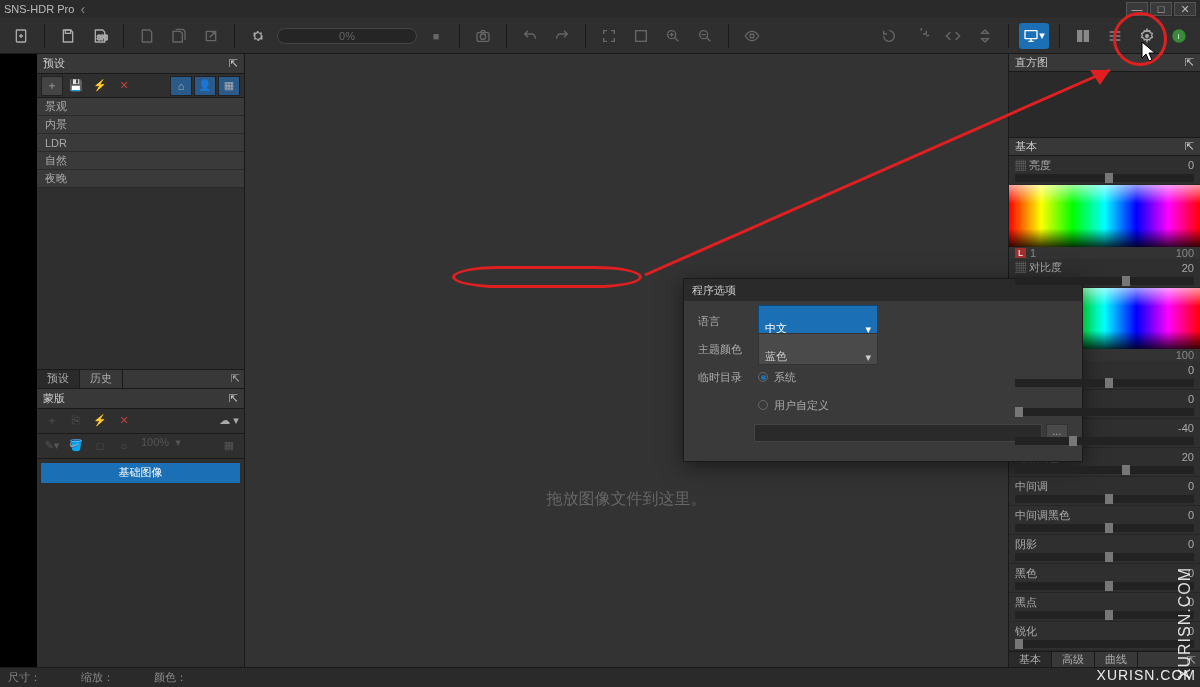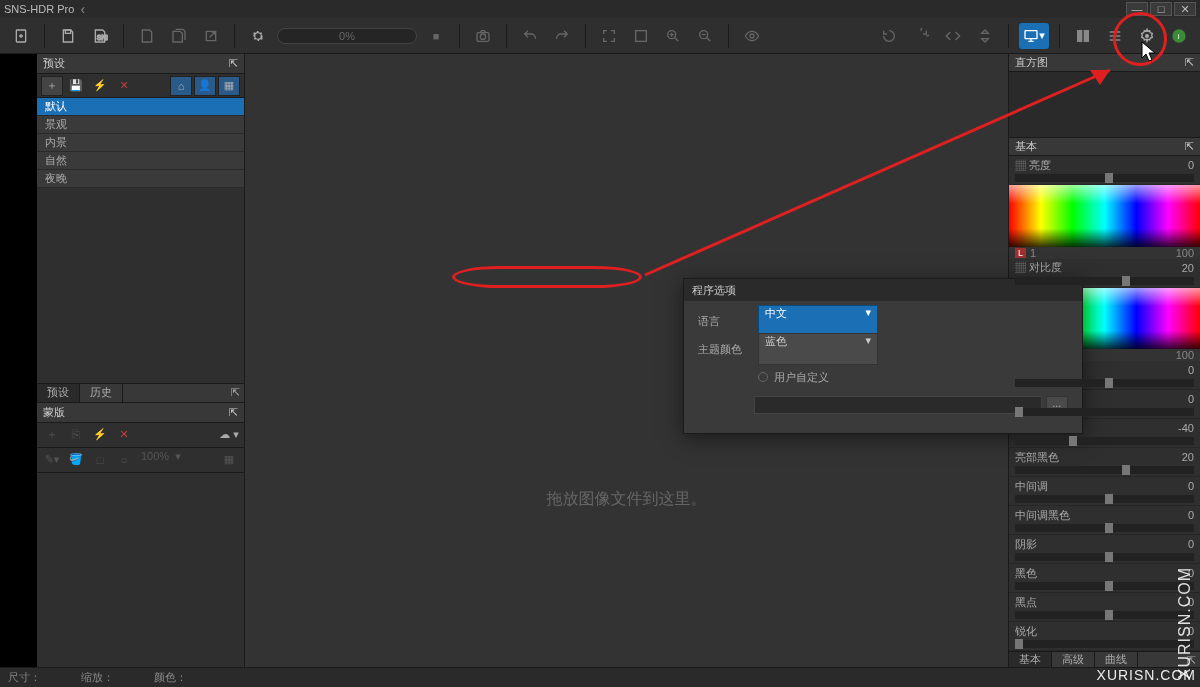--- a/index.html
+++ b/index.html
@@ -27,21 +27,21 @@
 .tab.active { background:#2a2a2a; }
 .mask-tools { padding:2px 4px; display:flex; flex-wrap:wrap; gap:2px; border-bottom:1px solid #1a1a1a; }
 .mask-layer { height:20px; background:#1a6fb5; color:#fff; margin:4px; display:flex; align-items:center; justify-content:center; cursor:pointer; }
 .center { flex:1; background:#333; position:relative; }
 .drop-hint { position:absolute; top:435px; left:50%; transform:translateX(-50%); color:#666; font-size:16px; }
 .dialog { position:absolute; top:224px; left:438px; width:400px; background:#3a3a3a; border:1px solid #1a1a1a; box-shadow:0 4px 20px rgba(0,0,0,0.5); }
 .dialog-title { height:22px; background:#2a2a2a; padding:0 8px; display:flex; align-items:center; color:#ccc; }
 .dialog-body { padding:10px 14px; }
 .dlg-row { display:flex; align-items:center; margin-bottom:8px; height:20px; }
 .dlg-label { width:60px; color:#aaa; }
-.dlg-select { width:120px; height:32px; background:#1a6fb5; border:1px solid #0a4a7a; color:#fff; padding:0 6px; display:flex; align-items:flex-start; justify-content:space-between; cursor:pointer; }
+.dlg-select { width:120px; height:32px; background:#1a6fb5; border:1px solid #0a4a7a; color:#fff; padding:0 6px; display:flex; align-items:flex-end; justify-content:space-between; cursor:pointer; }
 .dlg-select.gray { background:#4a4a4a; border:1px solid #333; color:#ccc; }
 .radio { width:10px; height:10px; border:1px solid #666; border-radius:50%; margin-right:6px; display:inline-flex; align-items:center; justify-content:center; }
 .radio.on::after { content:""; width:5px; height:5px; background:#1a6fb5; border-radius:50%; }
 .dlg-path { width:310px; height:18px; background:#2a2a2a; border:1px solid #444; margin-left:0px; }
 .dlg-browse { width:24px; height:18px; background:#4a4a4a; border:1px solid #333; margin-left:4px; cursor:pointer; text-align:center; }
 .dlg-footer { display:flex; justify-content:flex-end; padding:8px 14px 12px; }
 .dlg-btn { width:70px; height:22px; background:#4a4a4a; border:1px solid #333; color:#ccc; cursor:pointer; display:flex; align-items:center; justify-content:center; }
 .right { width:192px; background:#2f2f2f; border-left:1px solid #1a1a1a; display:flex; flex-direction:column; }
 .histo { height:76px; background:#2a2a2a; margin:0; border-bottom:1px solid #1a1a1a; }
 .slider-row { padding:2px 6px; border-bottom:1px solid #262626; }
@@ -235,28 +235,28 @@
       <div class="minibtn" style="background:#444">＋</div>
       <div class="minibtn" style="background:transparent;border:none;color:#555">💾</div>
       <div class="minibtn" style="background:transparent;border:none;color:#d4a030">⚡</div>
       <div class="minibtn" style="background:transparent;border:none;color:#c04040">✕</div>
       <div style="flex:1"></div>
       <div class="minibtn blue">⌂</div>
       <div class="minibtn blue">👤</div>
       <div class="minibtn blue">▦</div>
     </div>
     <div class="preset-list">
-      <div class="preset-item active">
-          <span>默认</span>
-        </div>
       <div class="preset-item">
           <span>景观</span>
         </div>
       <div class="preset-item">
           <span>内景</span>
+        </div>
+      <div class="preset-item">
+          <span>LDR</span>
         </div>
       <div class="preset-item">
           <span>自然</span>
         </div>
       <div class="preset-item">
           <span>夜晚</span>
         </div>
     </div>
     <div class="sidebar-spacer"></div>
     <div class="tabs">
@@ -283,20 +283,23 @@
     <div class="mask-tools">
       <div class="minibtn" style="background:transparent;border:none;color:#555">✎▾</div>
       <div class="minibtn" style="background:transparent;border:none;color:#555">🪣</div>
       <div class="minibtn" style="background:transparent;border:none;color:#555">□</div>
       <div class="minibtn" style="background:transparent;border:none;color:#555">○</div>
       <span style="color:#555;padding:0 4px">100%</span>
       <span style="color:#555">▾</span>
       <div style="flex:1"></div>
       <div class="minibtn" style="background:transparent;border:none;color:#555">▦</div>
     </div>
+    <div class="mask-layer">
+        <span>基础图像</span>
+      </div>
     <div class="sidebar-spacer"></div>
   </div>
 
   <div class="center">
     <div class="drop-hint">拖放图像文件到这里。</div>
 
     <div class="dialog">
       <div class="dialog-title">程序选项</div>
       <div class="dialog-body">
         <div class="dlg-row">
@@ -307,20 +310,25 @@
             </div>
         </div>
         <div class="dlg-row">
           <div class="dlg-label">主题颜色</div>
           <div class="dlg-select gray">
               <span>蓝色</span>
               <span>▾</span>
             </div>
         </div>
         <div class="dlg-row">
+          <div class="dlg-label">临时目录</div>
+          <span class="radio on"></span>
+          <span>系统</span>
+        </div>
+        <div class="dlg-row">
           <div class="dlg-label"></div>
           <span class="radio"></span>
           <span>用户自定义</span>
         </div>
         <div class="dlg-row">
           <div class="dlg-label"></div>
           <div class="dlg-path"></div>
           <div class="dlg-browse">...</div>
         </div>
       </div>

